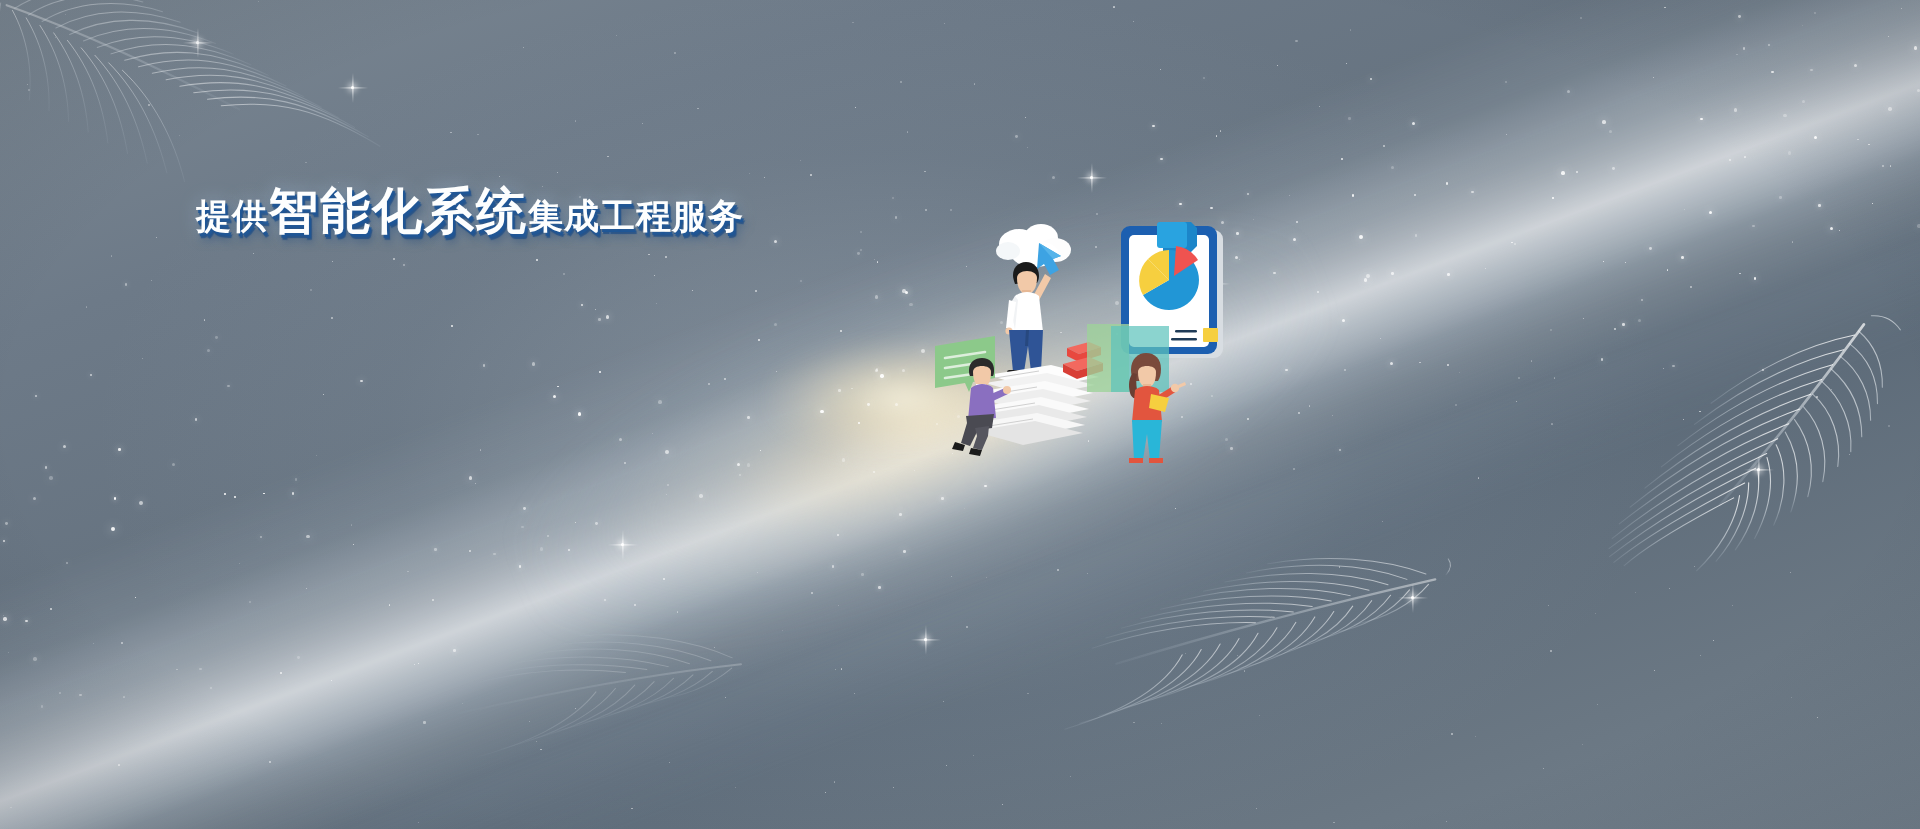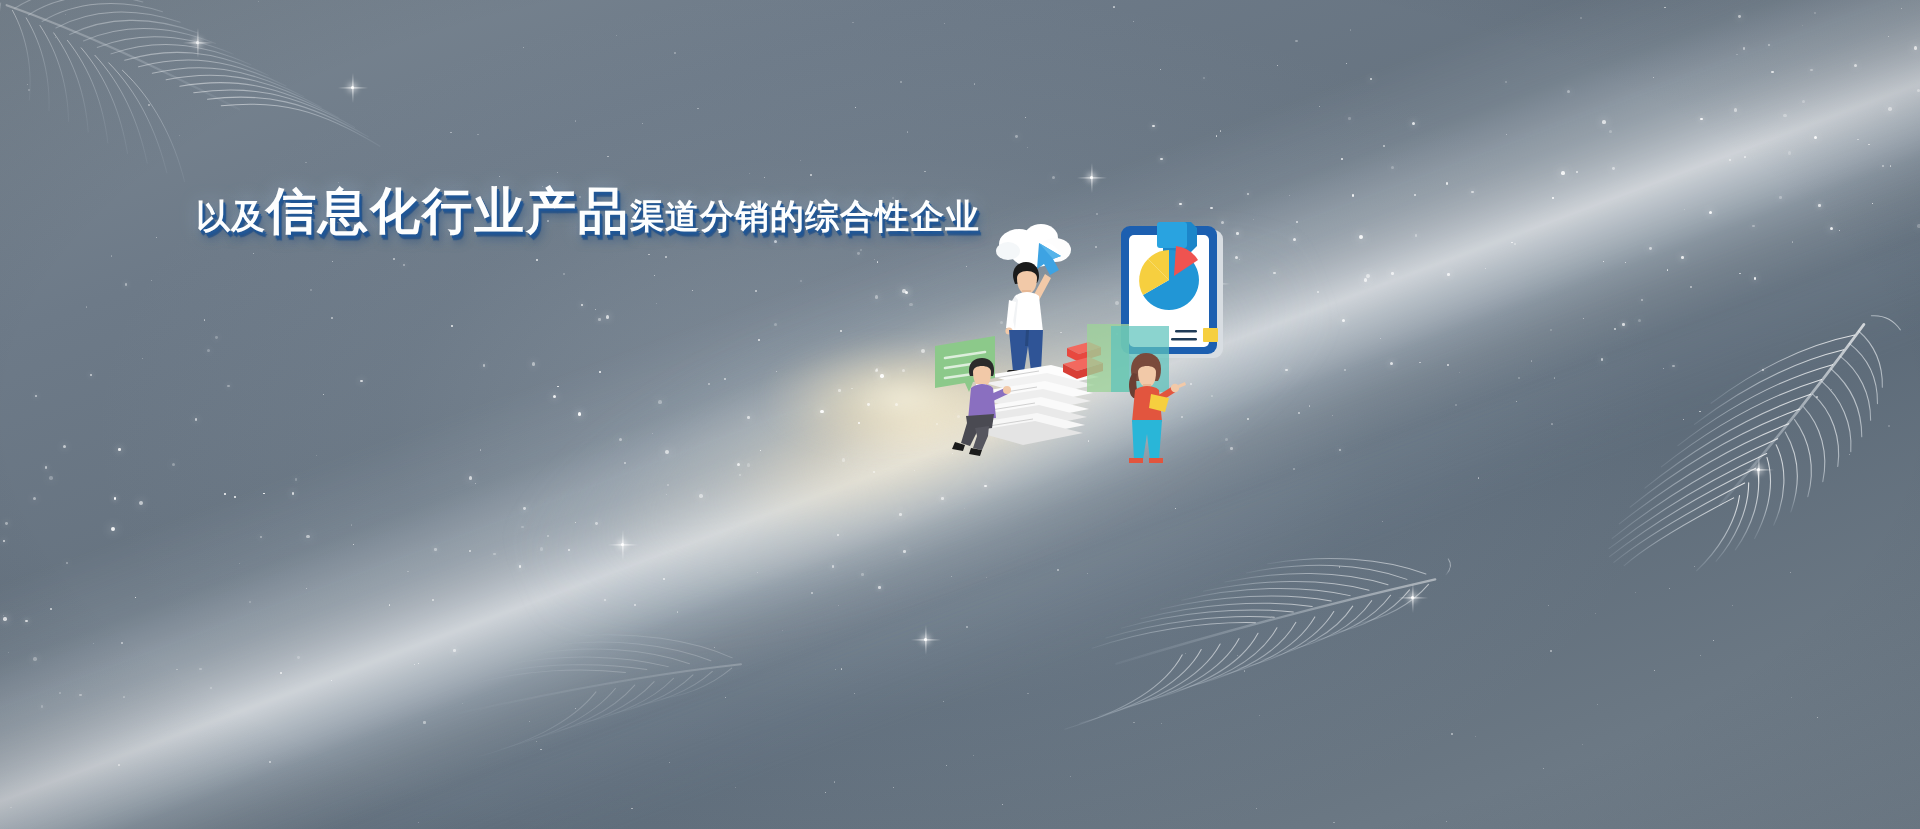--- a/index.html
+++ b/index.html
@@ -788,24 +788,24 @@
           <path d="M216 60 C170 66 118 82 74 106"></path>
         </g>
       </g>
     </svg>
   </div>
 
   <div class="vignette"></div>
 
   <div class="headline">
 
-
-    <div class="hl-line hl-line2">
-      <span class="seg small">以及</span><span class="seg big">信息化行业产品</span><span class="seg small">渠道分销的综合性企业</span>
+    <div class="hl-line hl-line1">
+      <span class="seg small">提供</span><span class="seg big">智能化系统</span><span class="seg small">集成工程服务</span>
     </div>
+
 
   </div>
 
   <div class="illustration">
     <svg viewBox="0 0 320 250">
 
       <g>
         <rect x="192" y="12" width="96" height="128" rx="9" fill="#d8dde2"></rect>
         <rect x="186" y="8" width="96" height="128" rx="9" fill="#1c5fb0"></rect>
         <rect x="194" y="17" width="80" height="112" rx="5" fill="#ffffff"></rect>

